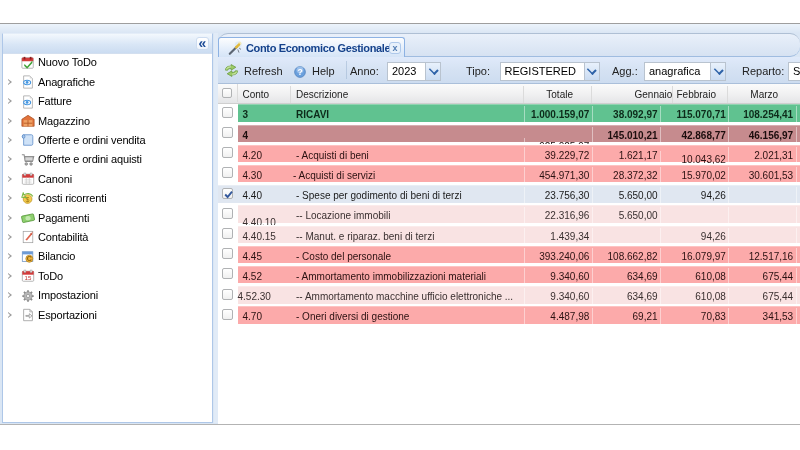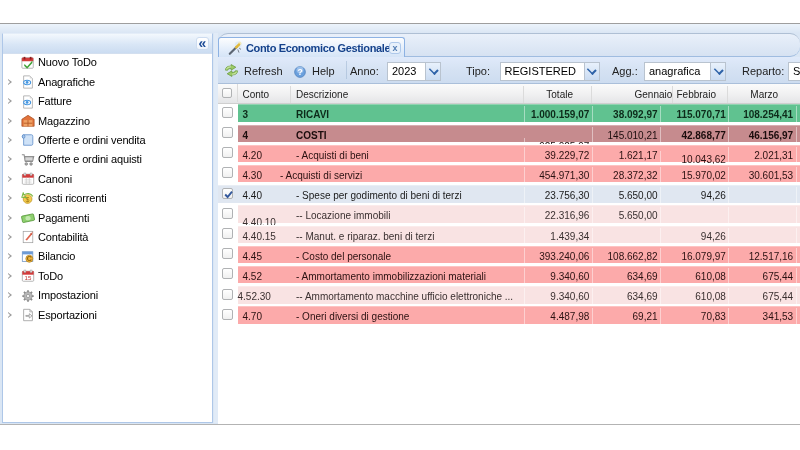--- a/index.html
+++ b/index.html
@@ -261,41 +261,40 @@
       <div class="cell" style="left:73px;width:232.5px;top:2.8px;padding-left:5px;font-weight:bold;color:#0d2b1a">RICAVI</div>
       <div class="cell num" style="left:305.5px;width:68.3px;top:2.8px;font-weight:bold;color:#0d2b1a">1.000.159,07</div>
       <div class="cell num" style="left:373.8px;width:68.3px;top:2.8px;font-weight:bold;color:#0d2b1a">38.092,97</div>
       <div class="cell num" style="left:442.1px;width:68.3px;top:2.8px;font-weight:bold;color:#0d2b1a">115.070,71</div>
       <div class="cell num" style="left:510.4px;width:68.3px;top:2.8px;font-weight:bold;border-right:1px solid rgba(255,255,255,0.45);color:#0d2b1a">108.254,41</div>
     </div>
     <div class="row" style="top:123.8px">
       <div class="band" style="background:#c68b8e;"></div>
       <div class="cb" style="top:3.3px;"></div>
       <div class="cell" style="left:19.5px;width:53.5px;top:2.8px;padding-left:5px;font-weight:bold;color:#1c0d0d">4</div>
-      <div class="cell" style="left:73px;width:232.5px;top:2.8px;padding-left:5px;font-weight:bold;color:#1c0d0d">COSTI</div>
       <div class="cell num" style="left:305.5px;width:68.3px;top:14px;font-weight:normal;color:#1c0d0d">925.025,97</div>
-      <div class="cell num" style="left:373.8px;width:68.3px;top:2.8px;font-weight:normal;color:#1c0d0d">145.010,21</div>
+      <div class="cell num" style="left:373.8px;width:68.3px;top:2.8px;font-weight:bold;color:#1c0d0d">145.010,21</div>
       <div class="cell num" style="left:442.1px;width:68.3px;top:2.8px;font-weight:bold;color:#1c0d0d">42.868,77</div>
       <div class="cell num" style="left:510.4px;width:68.3px;top:2.8px;font-weight:bold;border-right:1px solid rgba(255,255,255,0.45);color:#1c0d0d">46.156,97</div>
     </div>
     <div class="row" style="top:144px">
       <div class="band" style="background:#fcaaaa;"></div>
       <div class="cb" style="top:3.3px;"></div>
       <div class="cell" style="left:19.5px;width:53.5px;top:2.8px;padding-left:5px;color:#2a1111">4.20</div>
       <div class="cell" style="left:73px;width:232.5px;top:2.8px;padding-left:5px;color:#2a1111">- Acquisti di beni</div>
       <div class="cell num" style="left:305.5px;width:68.3px;top:2.8px;color:#2a1111">39.229,72</div>
       <div class="cell num" style="left:373.8px;width:68.3px;top:2.8px;color:#2a1111">1.621,17</div>
       <div class="cell num" style="left:442.1px;width:68.3px;top:7px;color:#2a1111">10.043,62</div>
       <div class="cell num" style="left:510.4px;width:68.3px;top:2.8px;border-right:1px solid rgba(255,255,255,0.45);color:#2a1111">2.021,31</div>
     </div>
     <div class="row" style="top:164.2px">
       <div class="band" style="background:#fcaaaa;"></div>
       <div class="cb" style="top:3.3px;"></div>
       <div class="cell" style="left:19.5px;width:53.5px;top:2.8px;padding-left:5px;color:#2a1111">4.30</div>
-      <div class="cell" style="left:57px;width:232.5px;top:2.8px;padding-left:5px;color:#2a1111">- Acquisti di servizi</div>
+      <div class="cell" style="left:70px;width:232.5px;top:2.8px;padding-left:5px;color:#2a1111">- Acquisti di servizi</div>
       <div class="cell num" style="left:305.5px;width:68.3px;top:2.8px;color:#2a1111">454.971,30</div>
       <div class="cell num" style="left:373.8px;width:68.3px;top:2.8px;color:#2a1111">28.372,32</div>
       <div class="cell num" style="left:442.1px;width:68.3px;top:2.8px;color:#2a1111">15.970,02</div>
       <div class="cell num" style="left:510.4px;width:68.3px;top:2.8px;border-right:1px solid rgba(255,255,255,0.45);color:#2a1111">30.601,53</div>
     </div>
     <div class="row" style="top:184.39999999999998px">
       <div class="band" style="background:#e0e7f1;left:0;"></div>
       <div class="cb" style="top:3.3px;">
         <svg width="11" height="11" viewBox="0 0 11 11" style="position:absolute;left:0;top:0">
           <path d="M2.2 5.5 L4.6 8 L9 2.6" fill="none" stroke="#33589c" stroke-width="1.9"></path>

